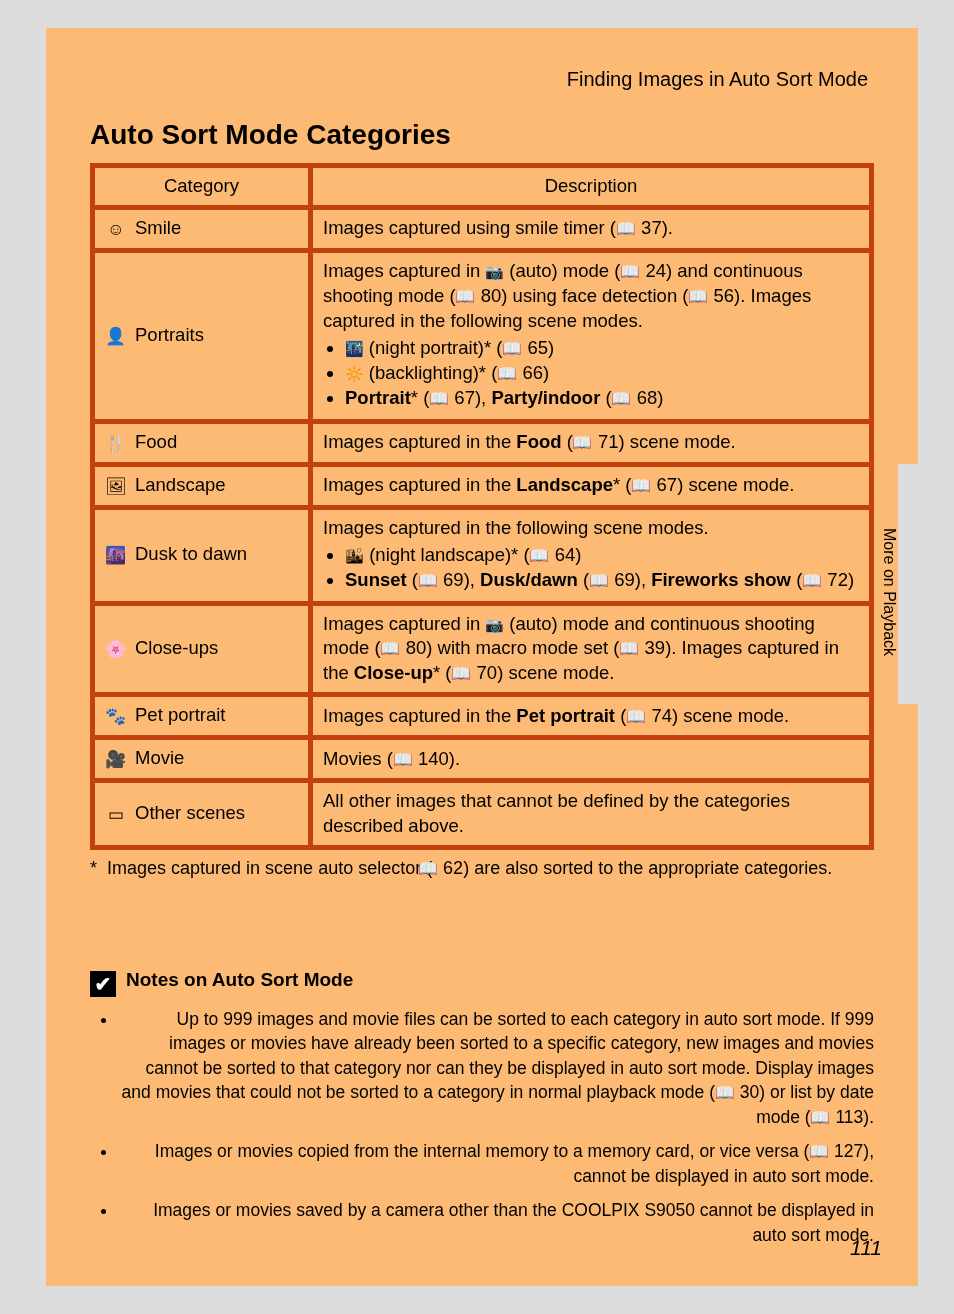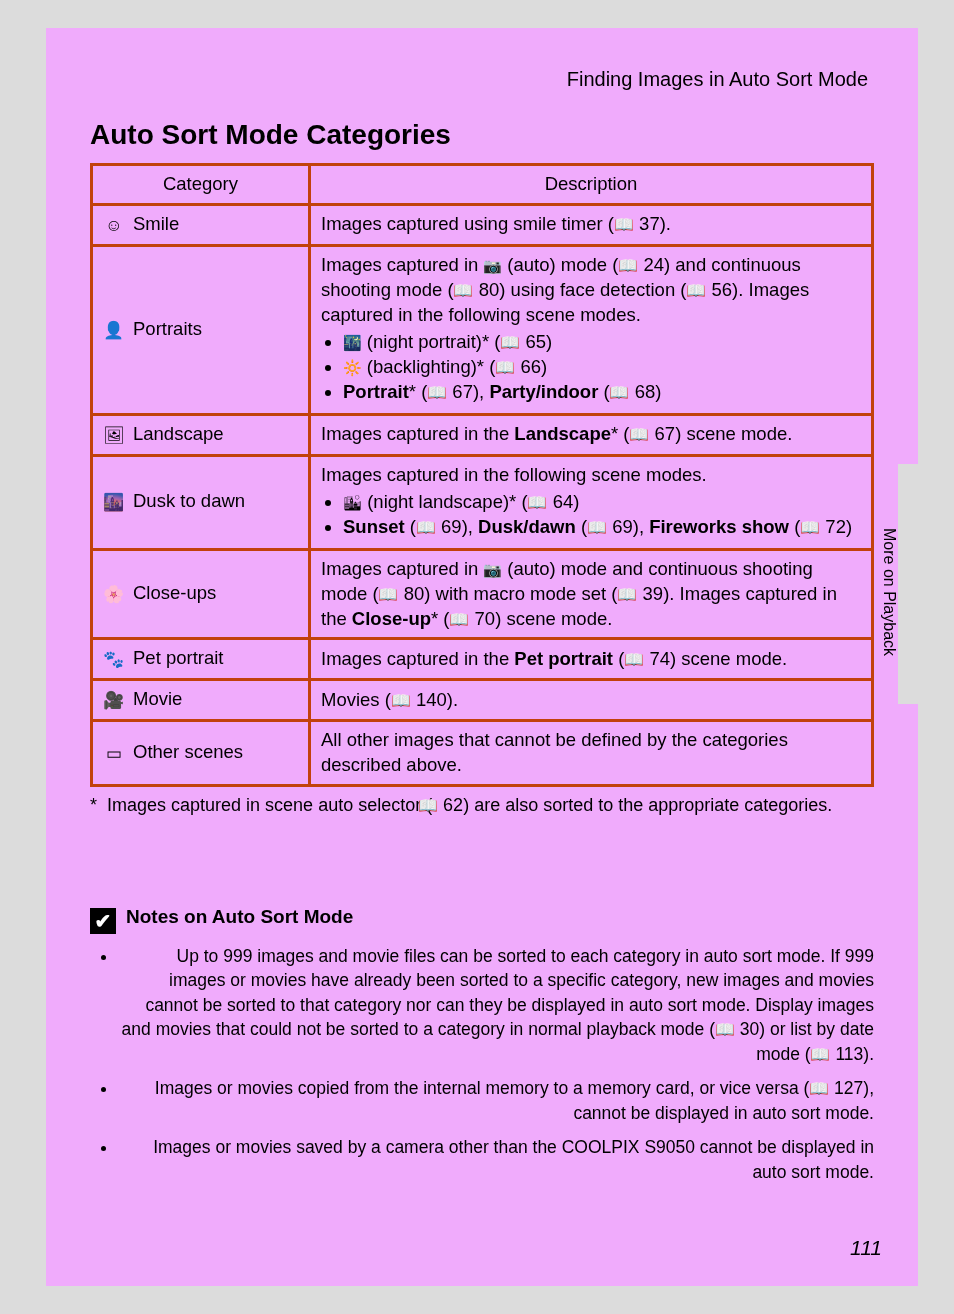--- a/index.html
+++ b/index.html
@@ -6,21 +6,21 @@
   body {
     margin: 0;
     background: #dcdcdc;
     font-family: "Myriad Pro", "Segoe UI", "Helvetica Neue", Arial, sans-serif;
     width: 954px;
     height: 1314px;
     position: relative;
     color: #000;
   }
   .page {
-    background: #f0abfc;
+    background: #fdba74;
     position: absolute;
     left: 46px;
     top: 28px;
     width: 872px;
     height: 1258px;
     padding: 40px 44px 34px 44px;
   }
   .header-title {
     text-align: right;
     font-size: 20px;
@@ -31,21 +31,21 @@
     font-weight: 700;
     font-size: 28px;
     margin-bottom: 12px;
   }
   table.cat {
     border-collapse: collapse;
     width: 100%;
     font-size: 18.5px;
   }
   table.cat th, table.cat td {
-    border: 3px solid #c2410c;
+    border: 5px solid #c2410c;
     padding: 6px 10px;
     vertical-align: middle;
     line-height: 1.35;
   }
   table.cat th {
     font-weight: 400;
     text-align: center;
   }
   table.cat td.cat-name {
     width: 218px;
@@ -149,20 +149,24 @@
         </tr>
         <tr>
           <td class="cat-name"><span class="ic">👤</span>Portraits</td>
           <td class="desc">Images captured in <span class="inline-ic">📷</span> (auto) mode (<span class="book">📖</span> 24) and continuous shooting mode (<span class="book">📖</span> 80) using face detection (<span class="book">📖</span> 56). Images captured in the following scene modes.<ul>
               <li><span class="inline-ic">🌃</span> (night portrait)* (<span class="book">📖</span> 65)</li>
               <li><span class="inline-ic">🔆</span> (backlighting)* (<span class="book">📖</span> 66)</li>
               <li><span class="bold">Portrait</span>* (<span class="book">📖</span> 67), <span class="bold">Party/indoor</span> (<span class="book">📖</span> 68)</li>
             </ul></td>
         </tr>
         <tr>
+          <td class="cat-name"><span class="ic">🍴</span>Food</td>
+          <td class="desc">Images captured in the <span class="bold">Food</span> (<span class="book">📖</span> 71) scene mode.</td>
+        </tr>
+        <tr>
           <td class="cat-name"><span class="ic">🖼</span>Landscape</td>
           <td class="desc">Images captured in the <span class="bold">Landscape</span>* (<span class="book">📖</span> 67) scene mode.</td>
         </tr>
         <tr>
           <td class="cat-name"><span class="ic">🌆</span>Dusk to dawn</td>
           <td class="desc">Images captured in the following scene modes.<ul>
               <li><span class="inline-ic">🏙</span> (night landscape)* (<span class="book">📖</span> 64)</li>
               <li><span class="bold">Sunset</span> (<span class="book">📖</span> 69), <span class="bold">Dusk/dawn</span> (<span class="book">📖</span> 69), <span class="bold">Fireworks show</span> (<span class="book">📖</span> 72)</li>
             </ul></td>
         </tr>

